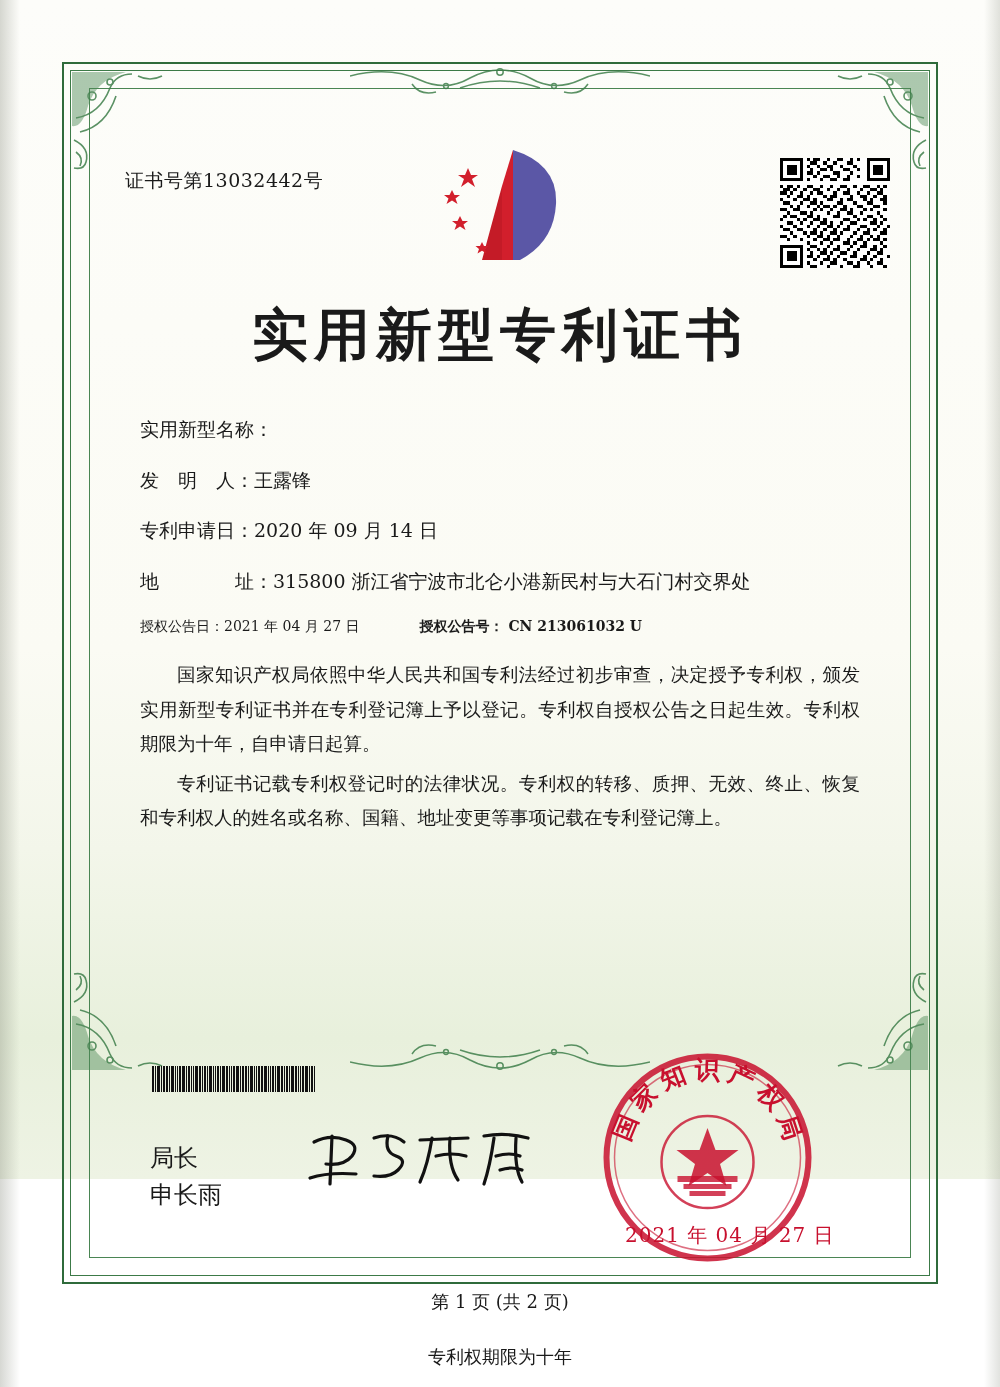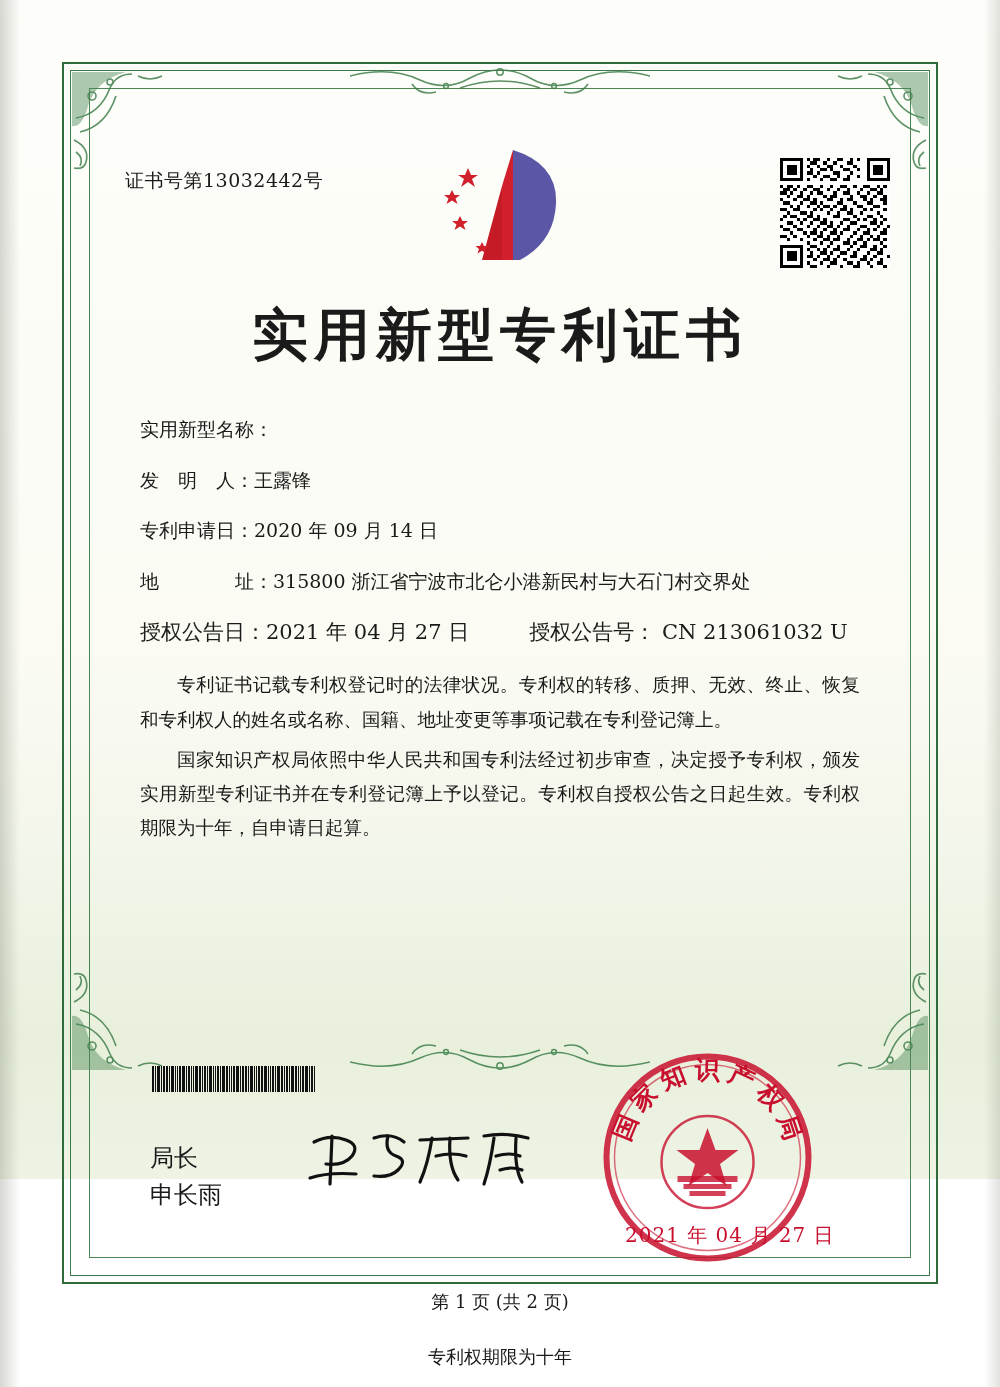--- a/index.html
+++ b/index.html
@@ -125,26 +125,27 @@
     white-space: pre;
     flex: 0 0 auto;
   }
   .field .val {
     flex: 1 1 auto;
   }
   .field-inline {
     display: flex;
     align-items: flex-start;
     margin-bottom: 22px;
-    font-size: 21px;
+    font-size: 14px;
     font-family: "DejaVu Serif", serif;
   }
   .field-inline .grp2 {
     margin-left: 60px;
     white-space: nowrap;
+    font-weight: bold;
   }
 
   .para {
     font-size: 18.5px;
     line-height: 1.85;
     text-indent: 2em;
     margin: 6px 30px 4px 30px;
     text-align: justify;
     font-family: "DejaVu Serif", serif;
   }
@@ -641,22 +642,22 @@
         <span>授权公告日：</span>
         <span>2021 年 04 月 27 日</span>
         <span class="grp2">
           <span>授权公告号：</span>
           <span>CN 213061032 U</span>
         </span>
       </div>
 
     </div>
 
+    <div class="para">国家知识产权局依照中华人民共和国专利法经过初步审查，决定授予专利权，颁发实用新型专利证书并在专利登记簿上予以登记。专利权自授权公告之日起生效。专利权期限为十年，自申请日起算。</div>
     <div class="para">专利证书记载专利权登记时的法律状况。专利权的转移、质押、无效、终止、恢复和专利权人的姓名或名称、国籍、地址变更等事项记载在专利登记簿上。</div>
-    <div class="para">国家知识产权局依照中华人民共和国专利法经过初步审查，决定授予专利权，颁发实用新型专利证书并在专利登记簿上予以登记。专利权自授权公告之日起生效。专利权期限为十年，自申请日起算。</div>
 
   </div>
 
   <div class="barcode">
     <i style="width:2px"></i>
       <i style="width:1px"></i>
       <i style="width:3px"></i>
       <i style="width:1px"></i>
     <i style="width:2px"></i>
       <i style="width:2px"></i>

